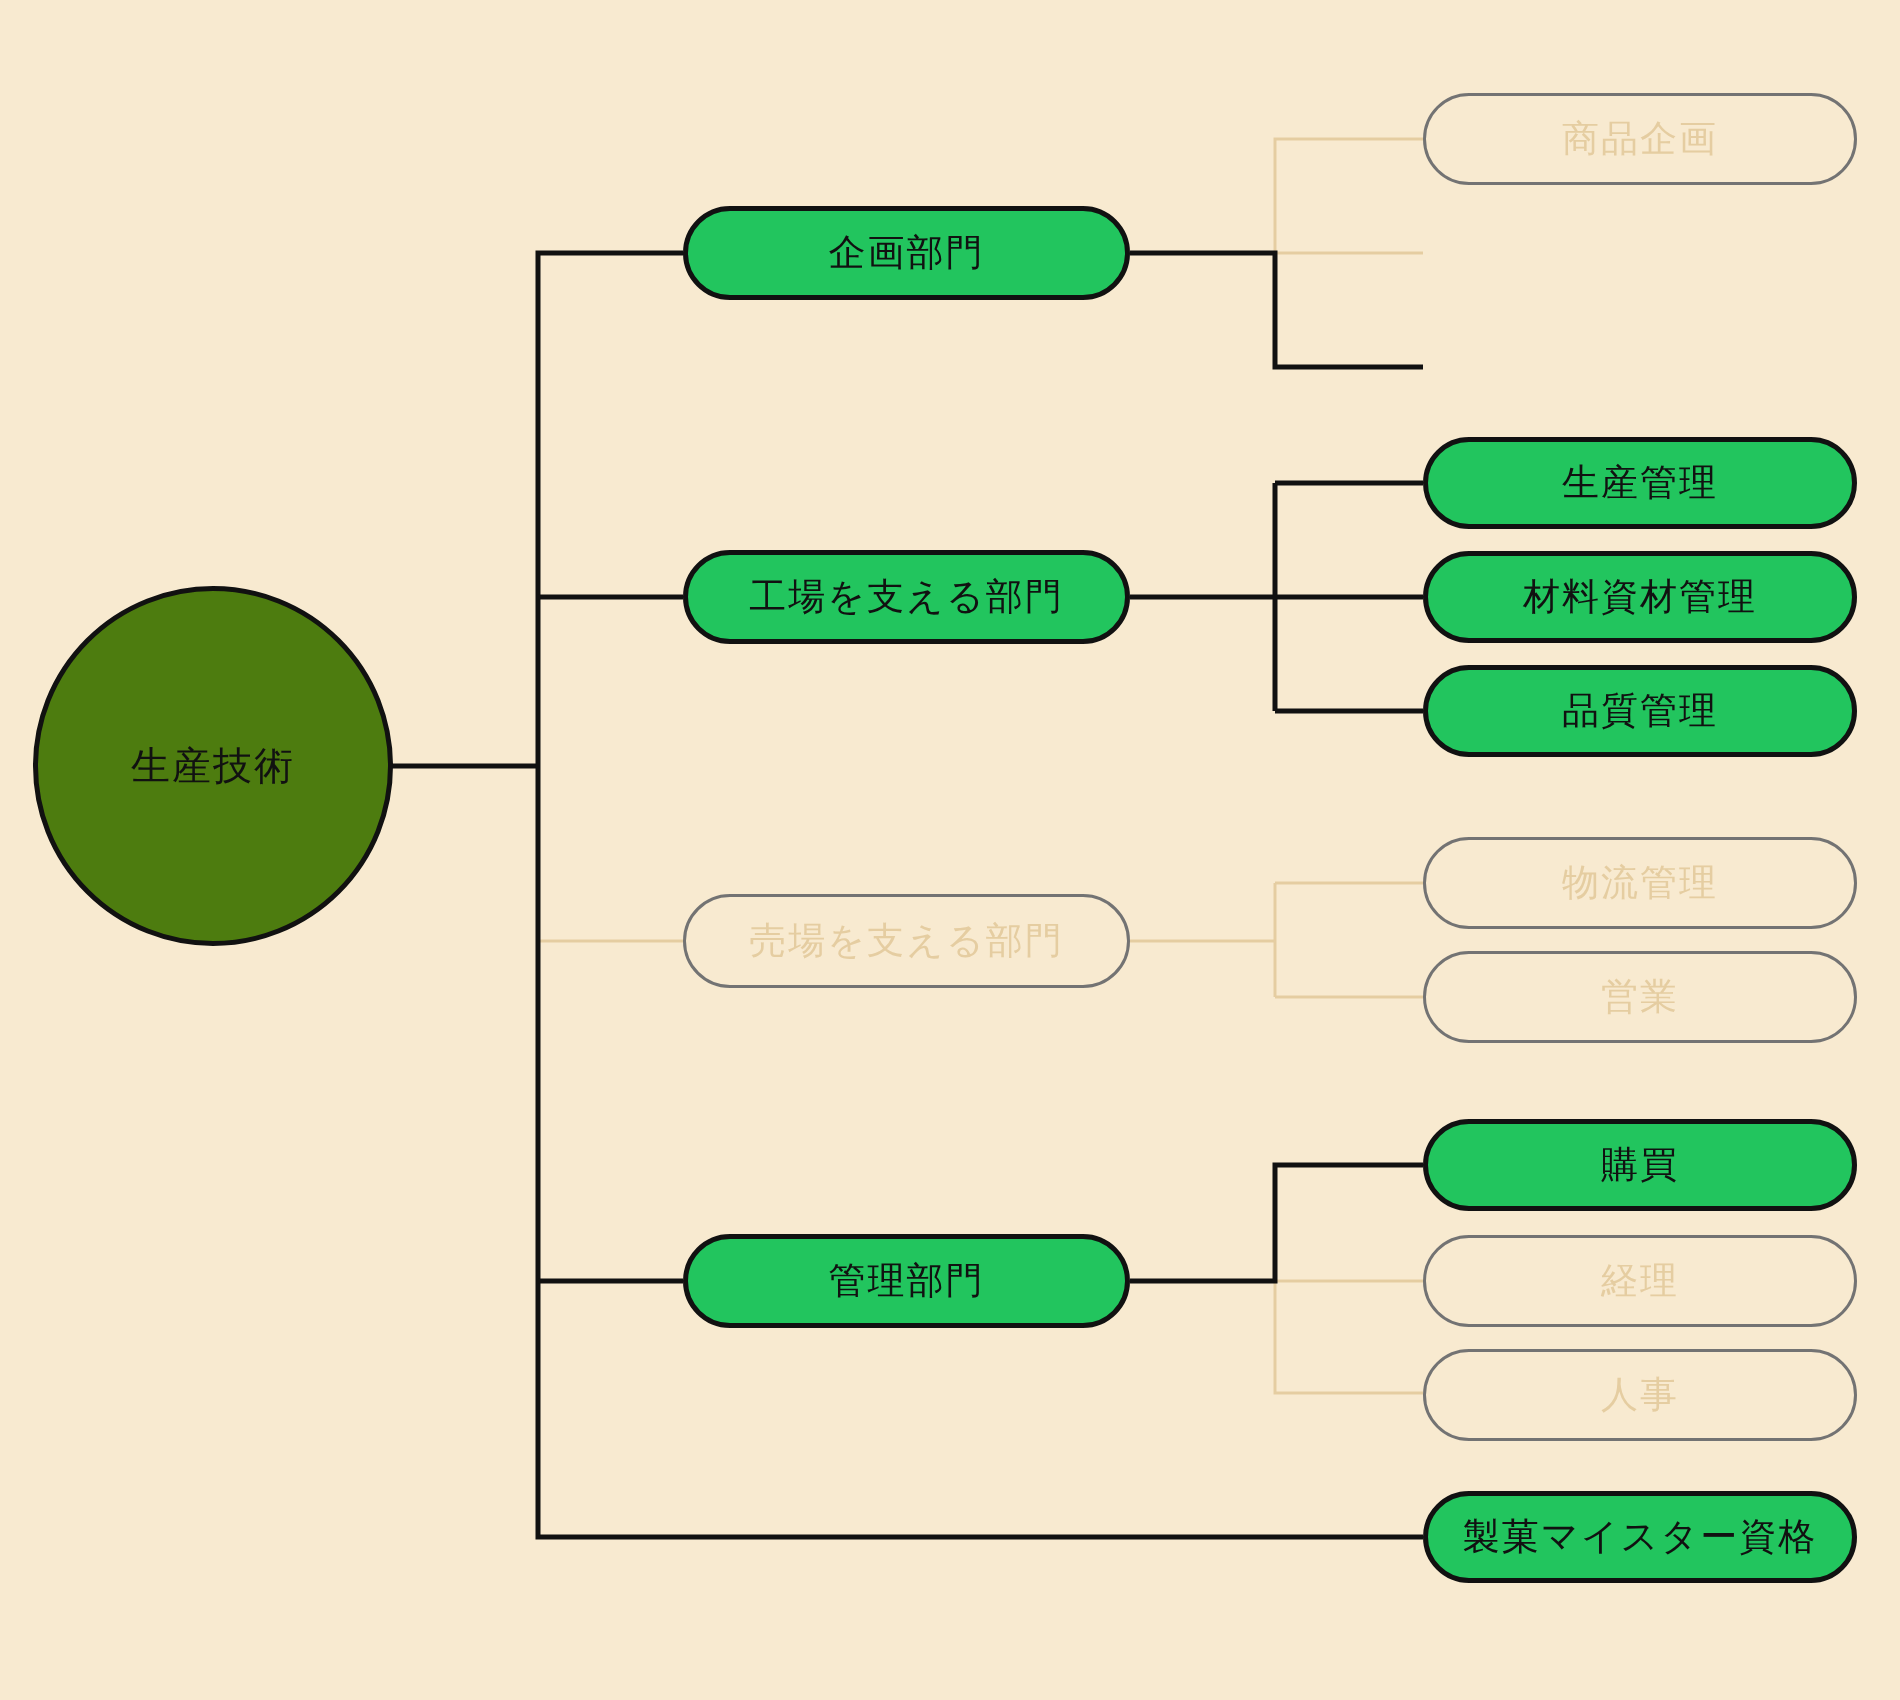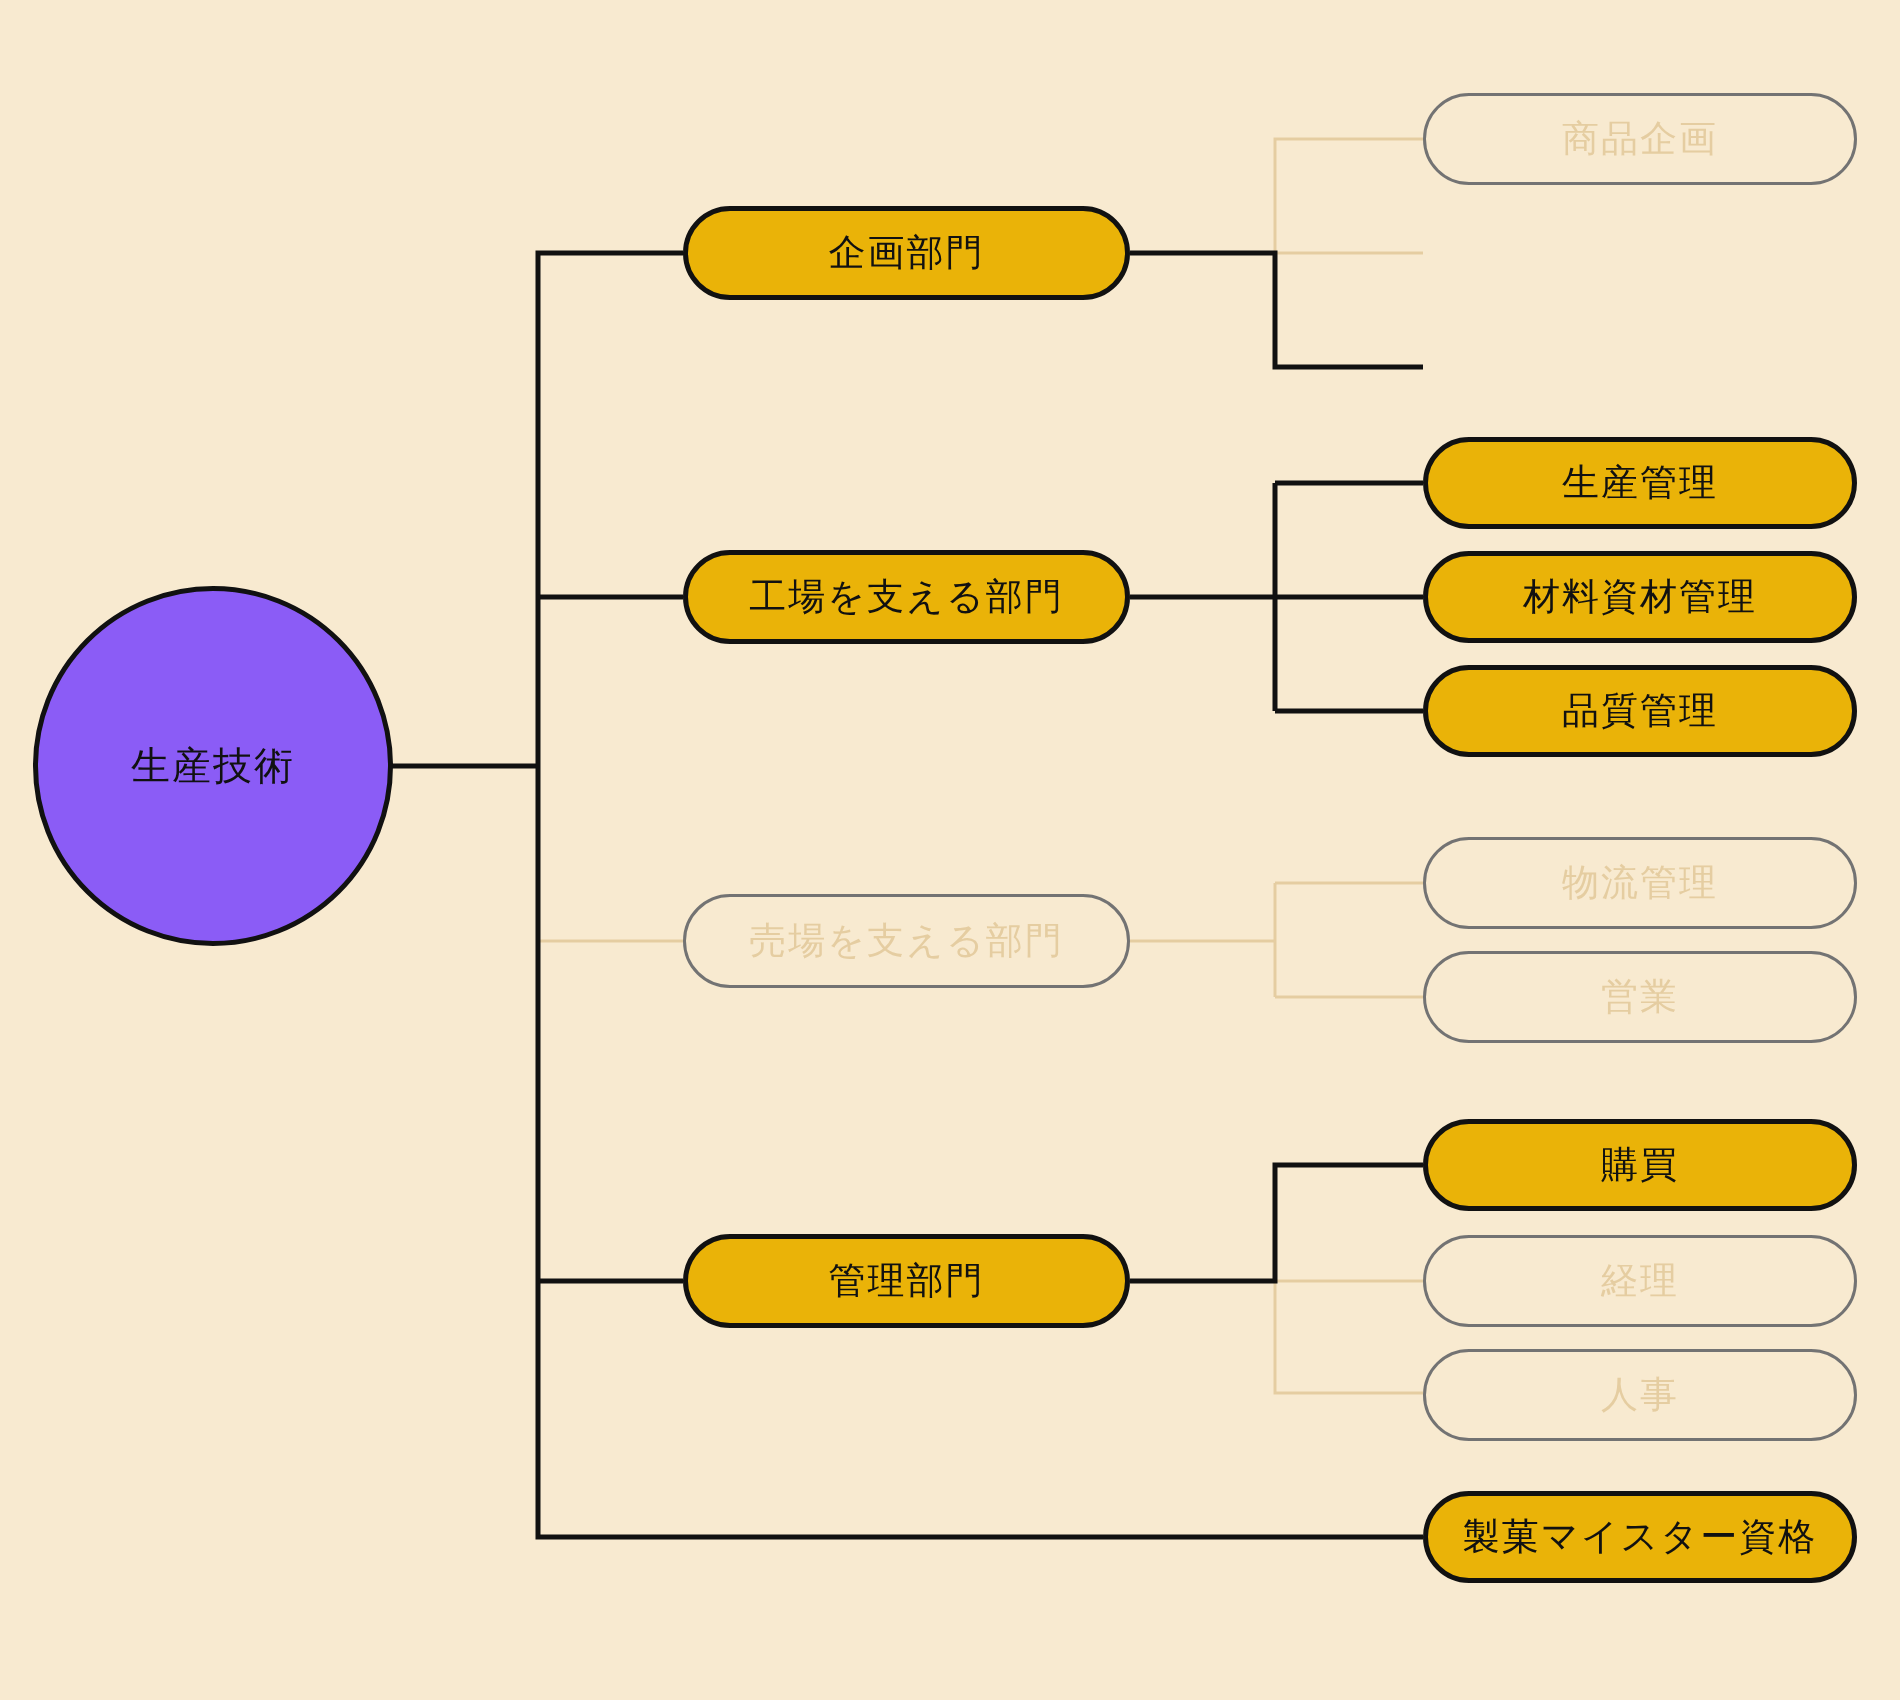--- a/index.html
+++ b/index.html
@@ -19,41 +19,41 @@
     z-index:0;
   }
   .line-active{stroke:#111111; stroke-width:5; fill:none;}
   .line-faded{stroke:#e5cda1; stroke-width:3; fill:none;}
   .node{
     position:absolute;
     box-sizing:border-box;
     display:flex;
     align-items:center;
     justify-content:center;
-    background:#eab308;
+    background:#22c55e;
     border:5px solid #111111;
     border-radius:999px;
     color:#111111;
     font-size:37px;
     letter-spacing:2px;
     z-index:1;
     white-space:nowrap;
   }
   .node.faded{
     background:transparent;
     border:3px solid #737373;
     color:#e5cda1;
   }
   .root-circle{
     position:absolute;
     box-sizing:border-box;
     left:33px; top:586px;
     width:360px; height:360px;
     border-radius:50%;
-    background:#8b5cf6;
+    background:#4d7c0f;
     border:5px solid #111111;
     display:flex;
     align-items:center;
     justify-content:center;
     color:#111111;
     font-size:39px;
     letter-spacing:2px;
     z-index:1;
   }
   

